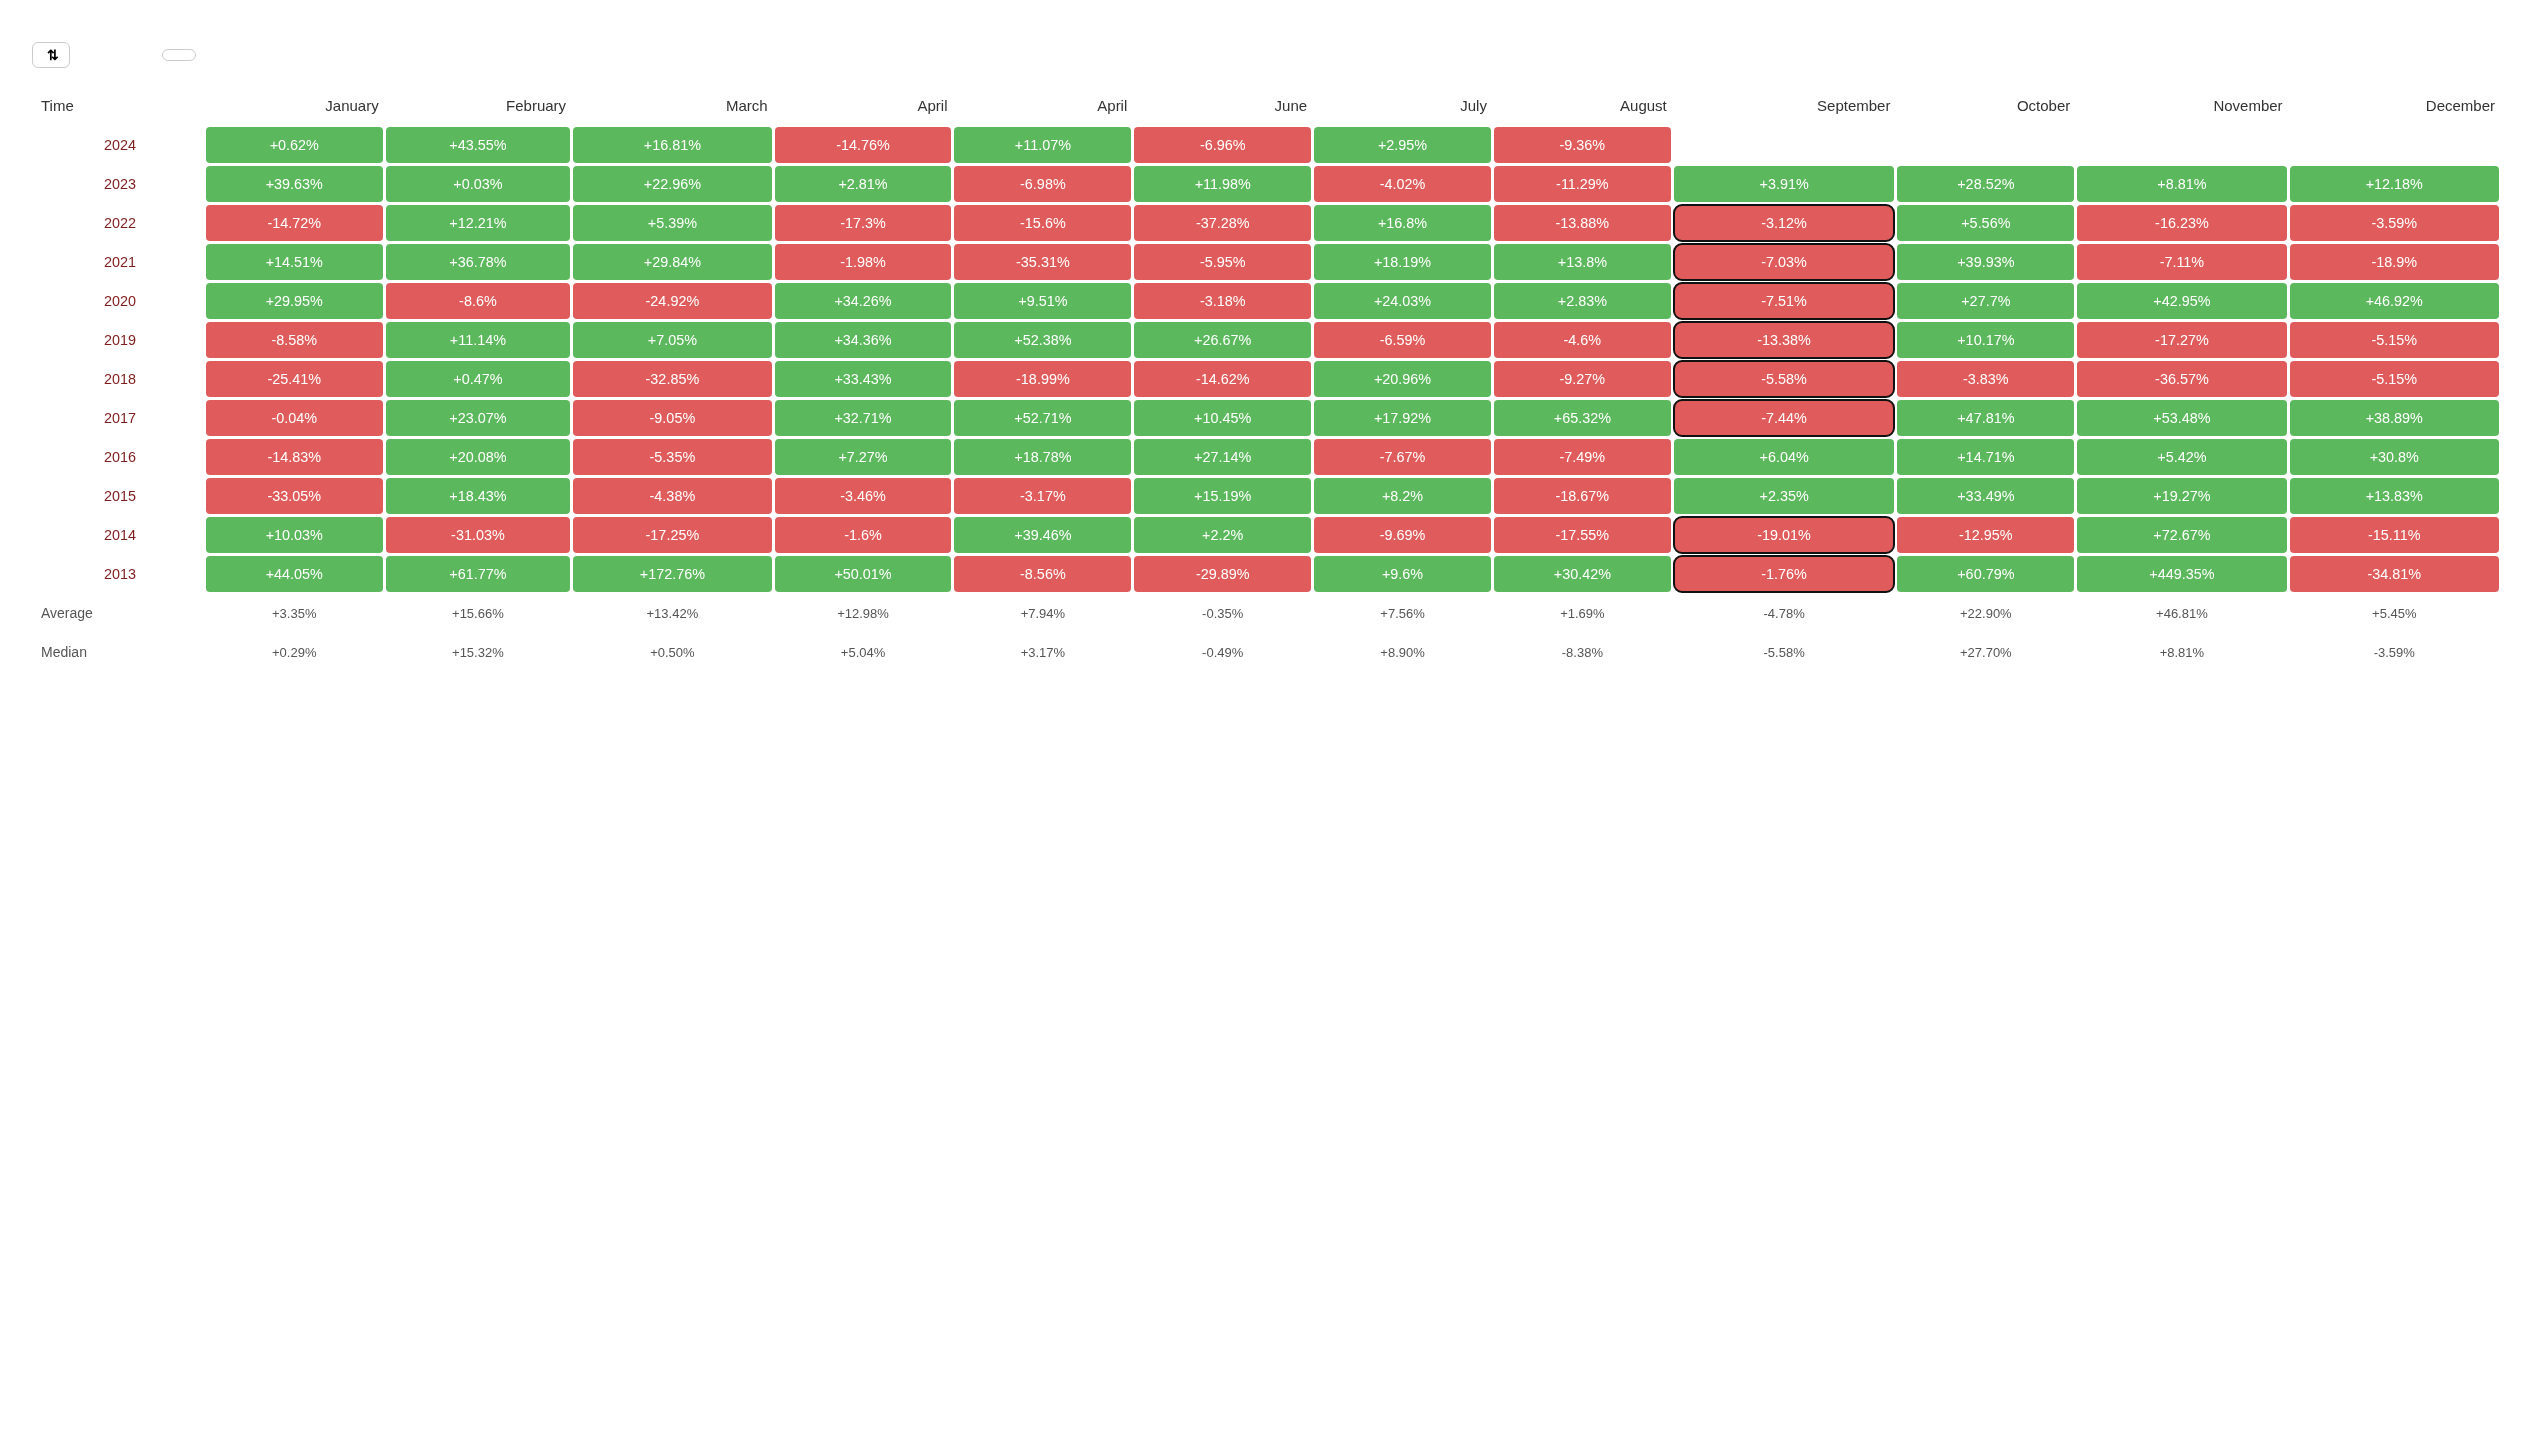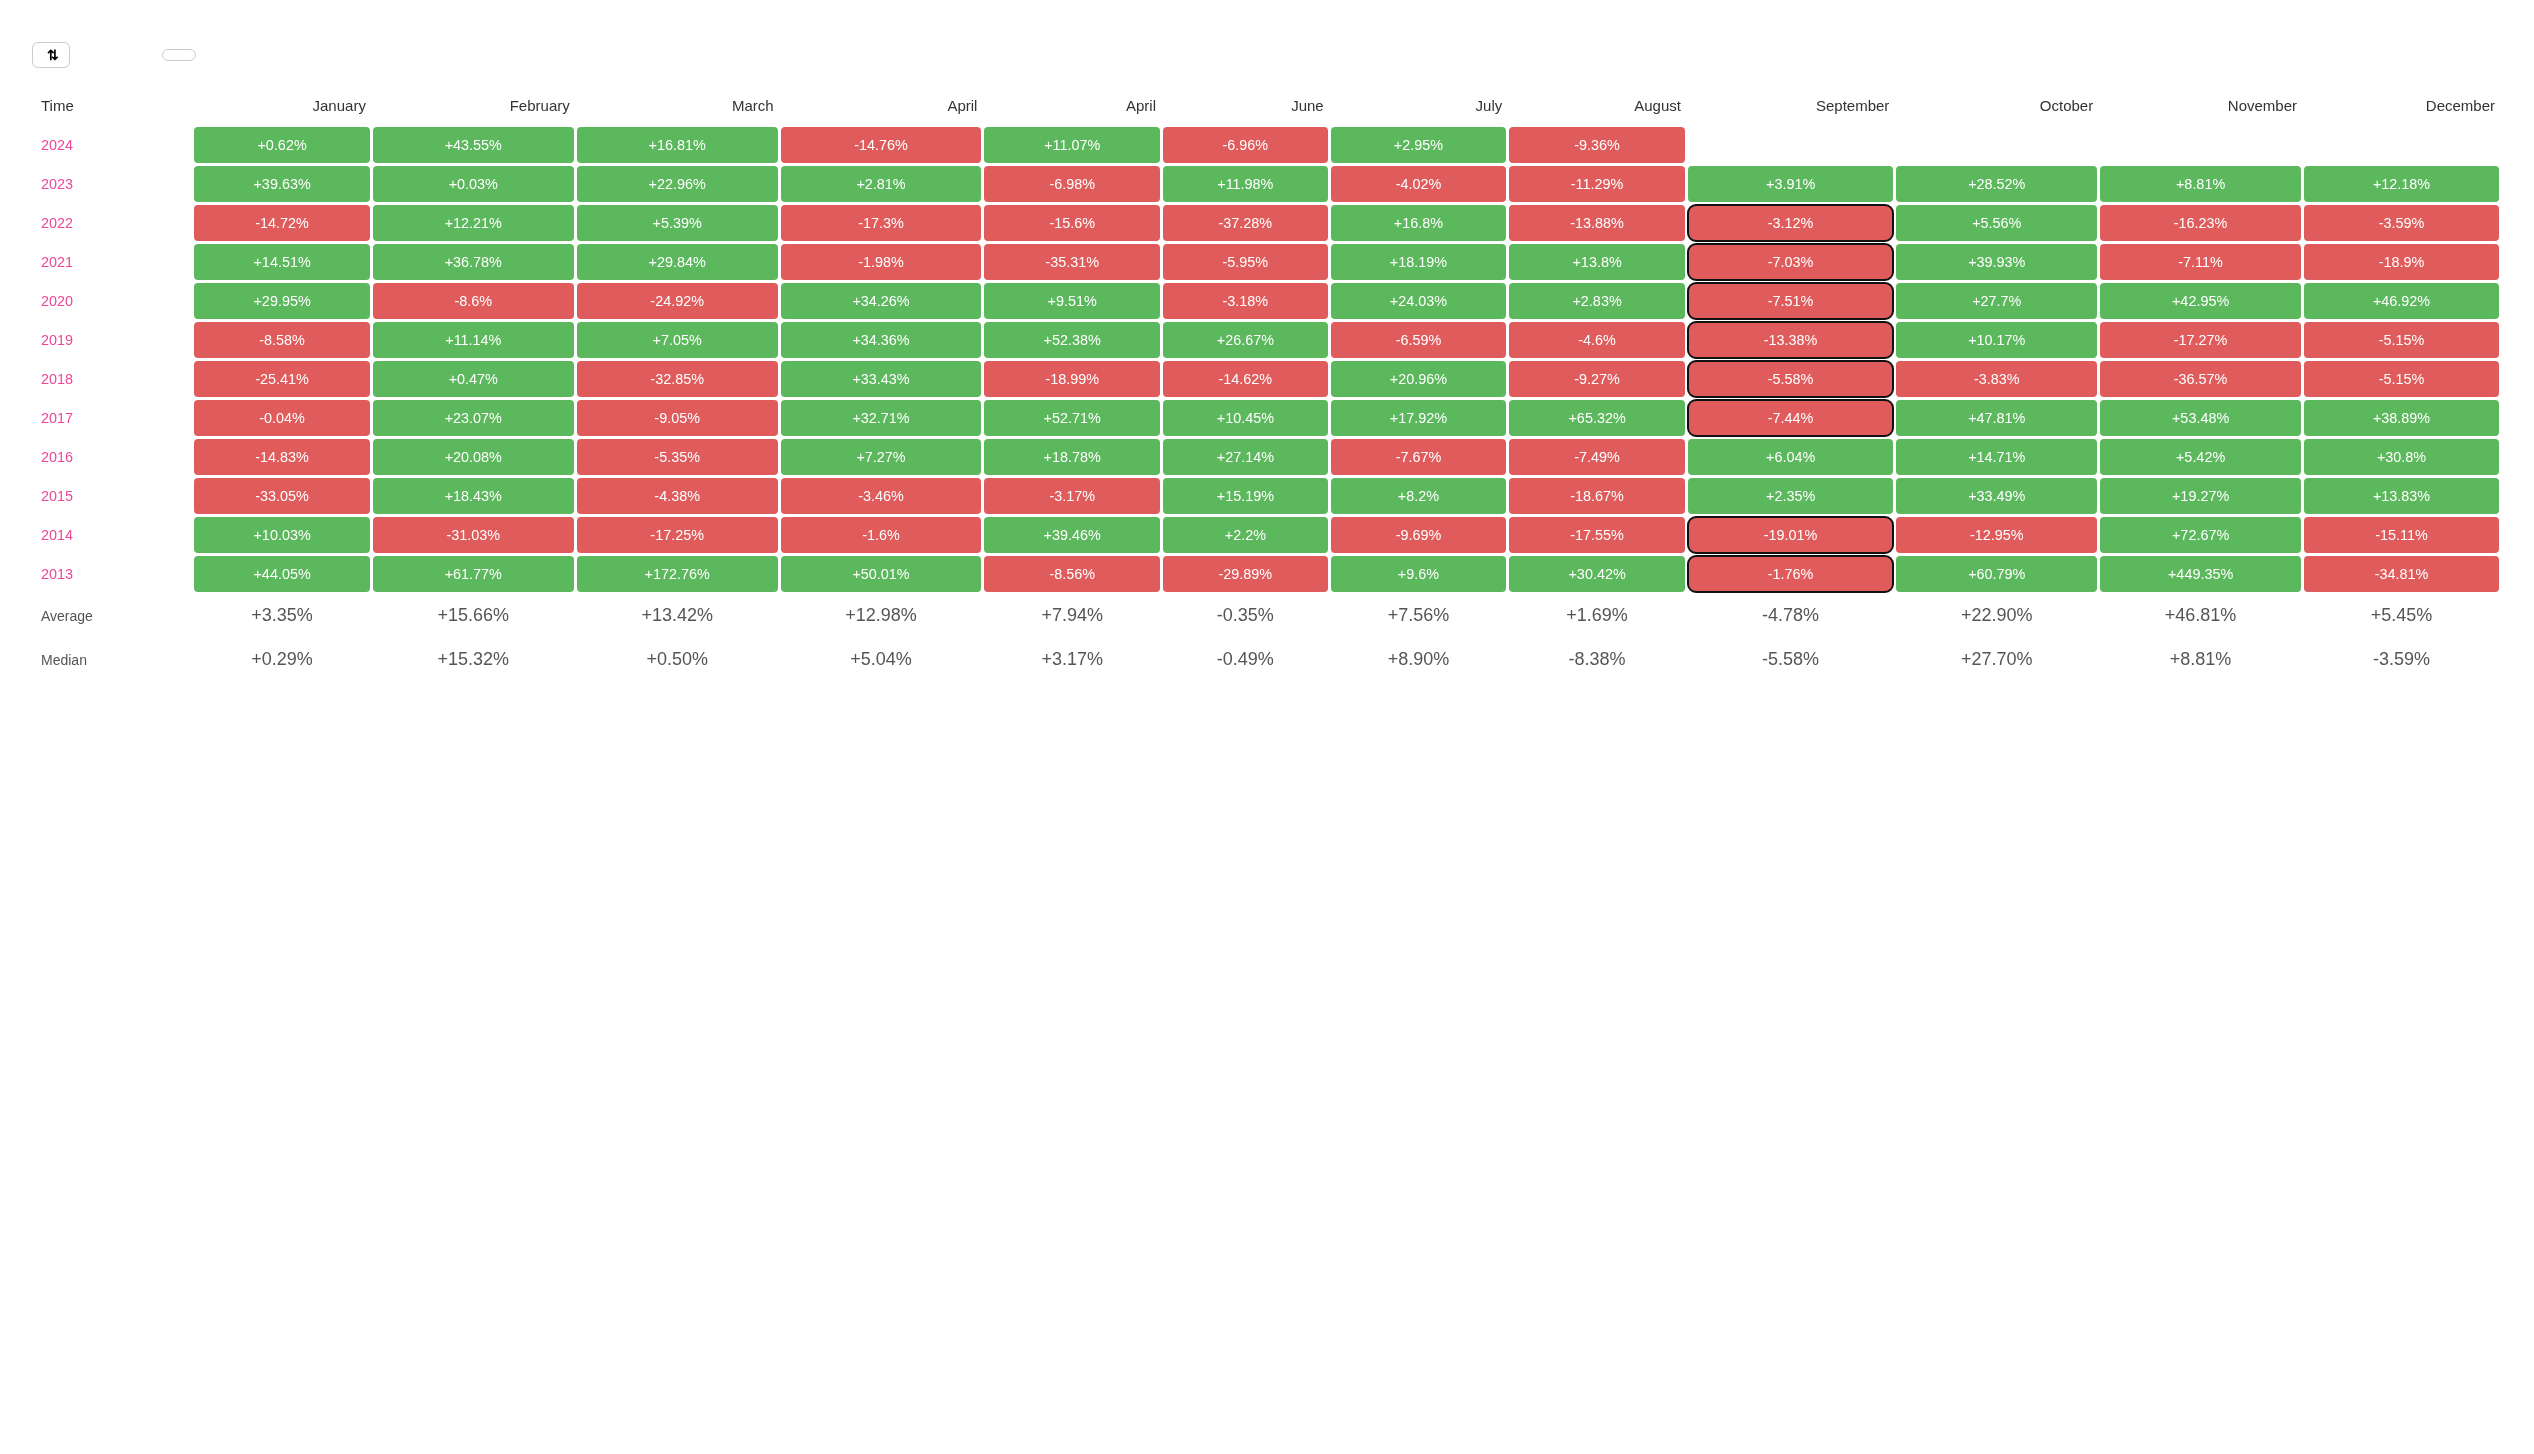--- a/index.html
+++ b/index.html
@@ -72,38 +72,38 @@
     }
     th.time-col { text-align: left; padding-left: 6px; }
     td {
       text-align: center;
       padding: 10px 4px;
       font-size: 14.4px;
       font-weight: 500;
       border-radius: 4px;
     }
     td.year-label {
-      text-align: left;
+      text-align: center;
       padding-left: 6px;
-      color: #ec4899;
+      color: #7f1d1d;
       font-weight: 500;
       background: transparent;
     }
     td.avg-median {
       text-align: left;
       padding-left: 6px;
       color: #555;
       font-weight: 400;
       background: transparent;
       font-size: 14px;
       margin-left: 20px;
     }
     td.avg-val, td.median-val {
       color: #555;
-      font-size: 18px;
+      font-size: 13px;
       font-weight: 400;
       background: transparent;
     }
     .green { background-color: #5cb85c; color: #fff; }
     .red { background-color: #e05c5c; color: #fff; }
     .empty { background: transparent; }
     .sep-highlight {
       outline: 2.5px solid #111;
       outline-offset: -1px;
       border-radius: 8px;

